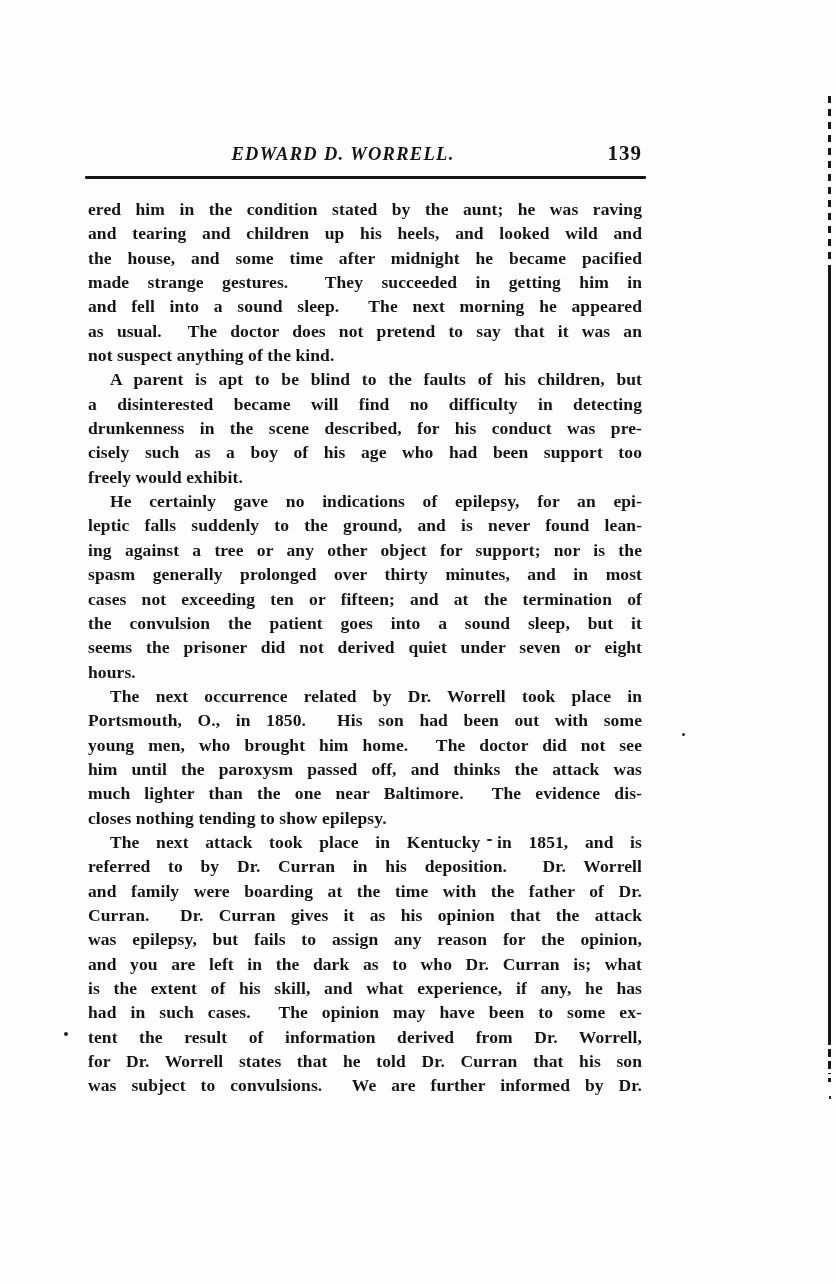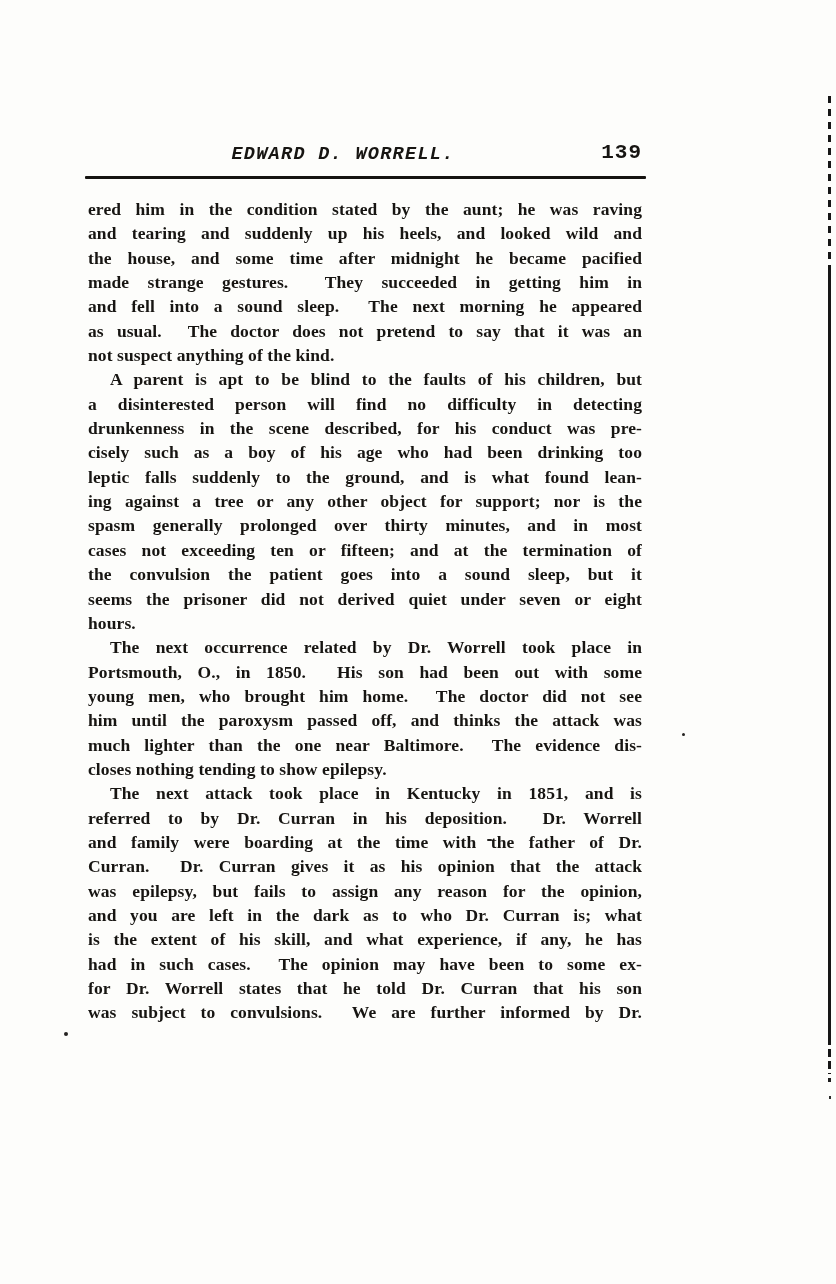--- a/index.html
+++ b/index.html
@@ -17,21 +17,20 @@
     color: #171512;
   }
 
   
   .header {
     position: absolute;
     left: 88px;
     top: 141px;
     width: 554px;
     height: 32px;
-    font-family: Liberation Mono, monospace;
   }
   .running-title {
     position: absolute;
     left: 50%;
     top: 3px;
     transform: translateX(-50%) translateX(-22px);
     font-style: italic;
     font-weight: bold;
     font-size: 18.5px;
     letter-spacing: 1.3px;
@@ -106,51 +105,54 @@
 
   <div class="header">
     <span class="running-title">EDWARD D. WORRELL.</span>
     <span class="page-number">139</span>
   </div>
 
   <div class="header-rule"></div>
 
   <div class="body-text">
       <div class="line">ered him in the condition stated by the aunt; he was raving</div>
-      <div class="line">and tearing and suddenly up his heels, and looked wild and</div>
+      <div class="line">and tearing and children up his heels, and looked wild and</div>
       <div class="line">the house, and some time after midnight he became pacified</div>
       <div class="line">made strange gestures.&nbsp; They succeeded in getting him in</div>
       <div class="line">and fell into a sound sleep.&nbsp; The next morning he appeared</div>
       <div class="line">as usual.&nbsp; The doctor does not pretend to say that it was an</div>
       <div class="line parlast">not suspect anything of the kind.</div>
       <div class="line indent">A parent is apt to be blind to the faults of his children, but</div>
-      <div class="line">a disinterested person will find no difficulty in detecting</div>
+      <div class="line">a disinterested became will find no difficulty in detecting</div>
       <div class="line">drunkenness in the scene described, for his conduct was pre-</div>
-      <div class="line">cisely such as a boy of his age who had been drinking too</div>
-      <div class="line">leptic falls suddenly to the ground, and is what found lean-</div>
+      <div class="line">cisely such as a boy of his age who had been support too</div>
+      <div class="line parlast">freely would exhibit.</div>
+      <div class="line indent">He certainly gave no indications of epilepsy, for an epi-</div>
+      <div class="line">leptic falls suddenly to the ground, and is never found lean-</div>
       <div class="line">ing against a tree or any other object for support; nor is the</div>
       <div class="line">spasm generally prolonged over thirty minutes, and in most</div>
       <div class="line">cases not exceeding ten or fifteen; and at the termination of</div>
       <div class="line">the convulsion the patient goes into a sound sleep, but it</div>
       <div class="line">seems the prisoner did not derived quiet under seven or eight</div>
       <div class="line parlast">hours.</div>
       <div class="line indent">The next occurrence related by Dr. Worrell took place in</div>
       <div class="line">Portsmouth, O., in 1850.&nbsp; His son had been out with some</div>
       <div class="line">young men, who brought him home.&nbsp; The doctor did not see</div>
       <div class="line">him until the paroxysm passed off, and thinks the attack was</div>
       <div class="line">much lighter than the one near Baltimore.&nbsp; The evidence dis-</div>
       <div class="line parlast">closes nothing tending to show epilepsy.</div>
       <div class="line indent">The next attack took place in Kentucky in 1851, and is</div>
       <div class="line">referred to by Dr. Curran in his deposition.&nbsp; Dr. Worrell</div>
       <div class="line">and family were boarding at the time with the father of Dr.</div>
       <div class="line">Curran.&nbsp; Dr. Curran gives it as his opinion that the attack</div>
       <div class="line">was epilepsy, but fails to assign any reason for the opinion,</div>
       <div class="line">and you are left in the dark as to who Dr. Curran is; what</div>
       <div class="line">is the extent of his skill, and what experience, if any, he has</div>
       <div class="line">had in such cases.&nbsp; The opinion may have been to some ex-</div>
+      <div class="line">tent the result of information derived from Dr. Worrell,</div>
       <div class="line">for Dr. Worrell states that he told Dr. Curran that his son</div>
       <div class="line">was subject to convulsions.&nbsp; We are further informed by Dr.</div>
     </div>
 
   <div class="edge-mark edge-dashed-top"></div>
   <div class="edge-mark edge-solid"></div>
   <div class="edge-mark edge-dashed-bottom"></div>
   <div class="edge-mark edge-dot-1"></div>
   <div class="edge-mark edge-dot-2"></div>
 

